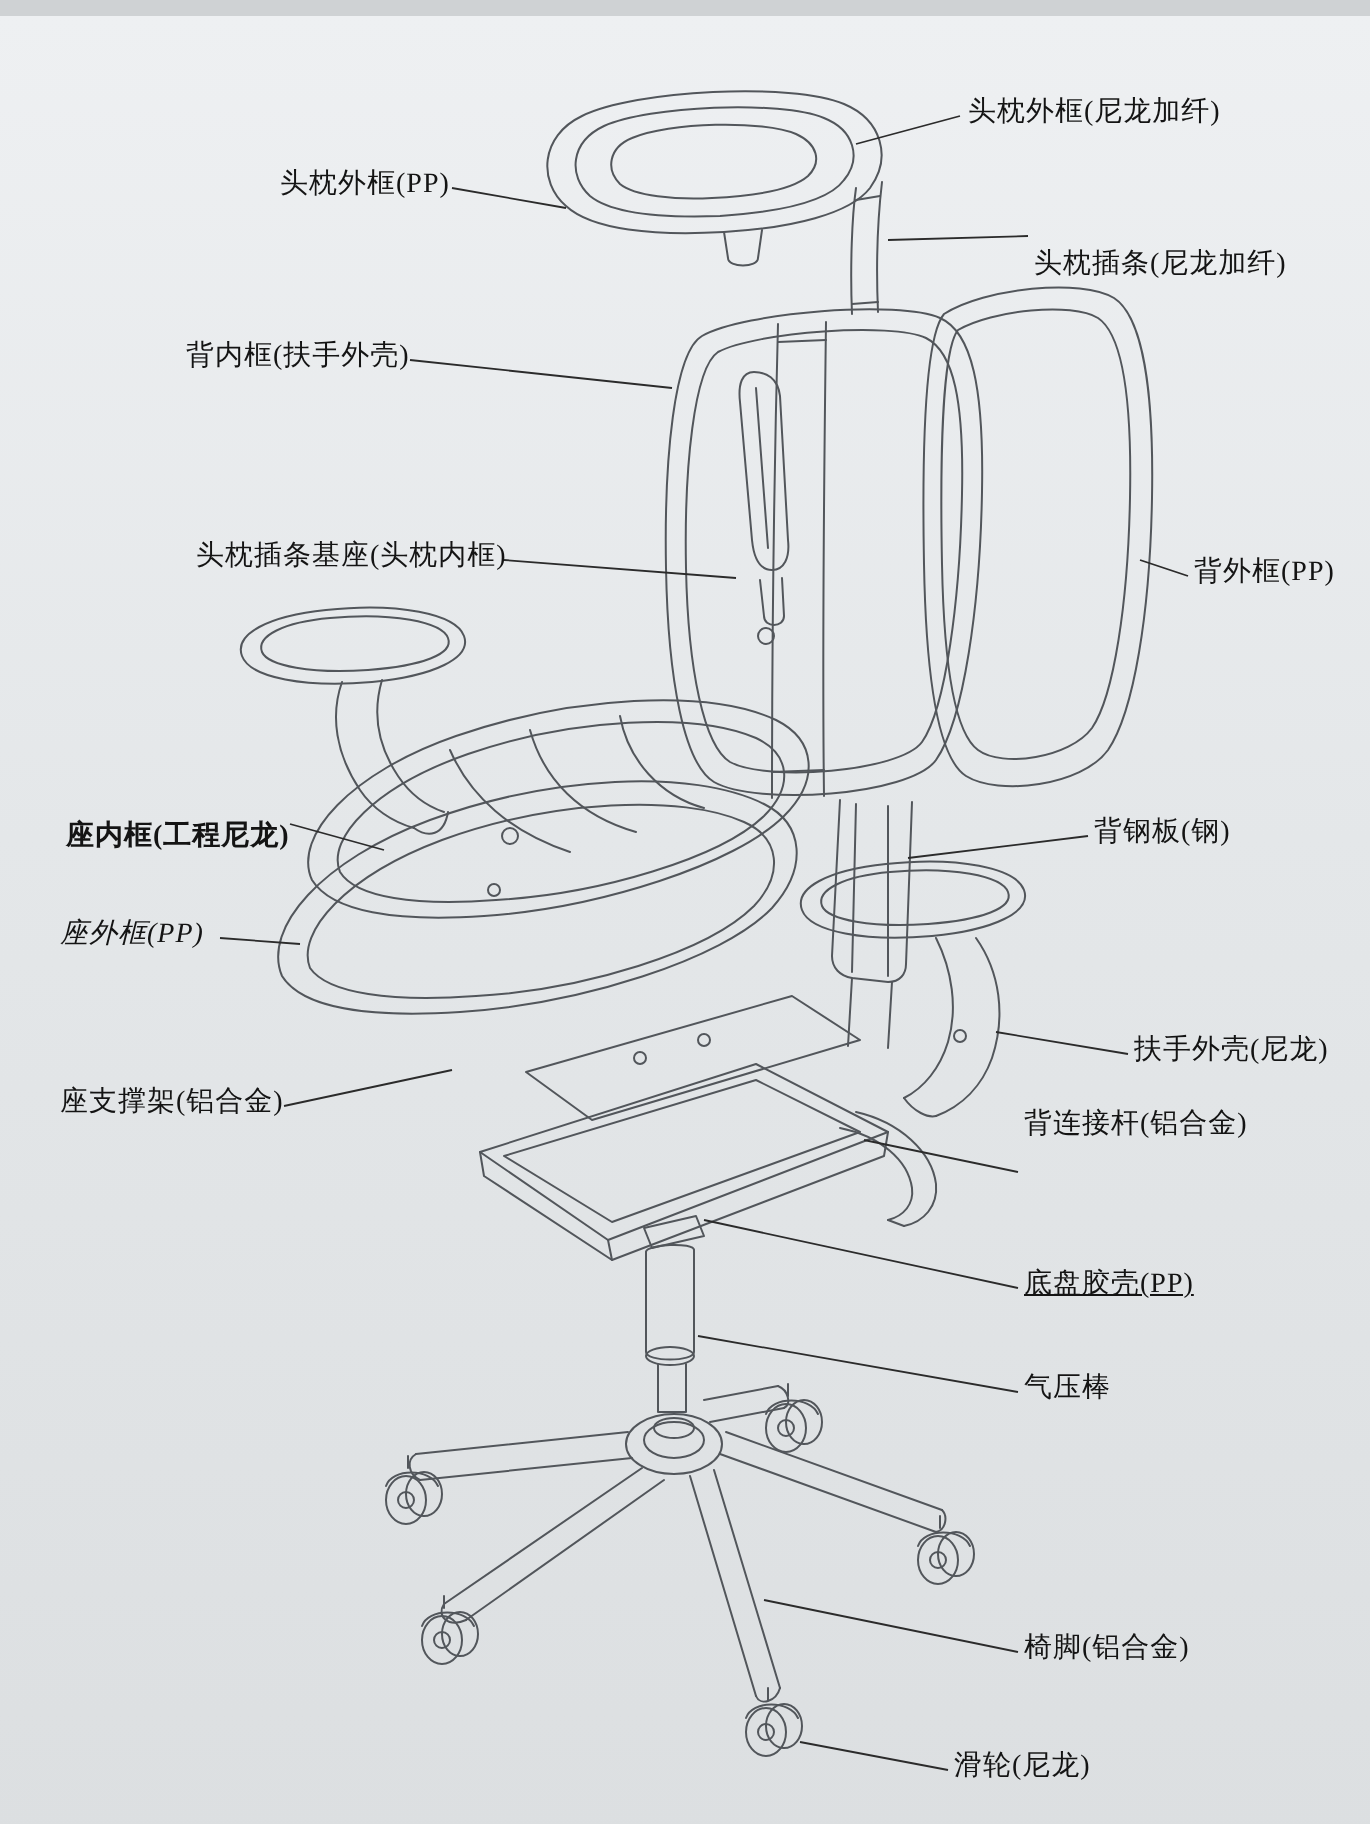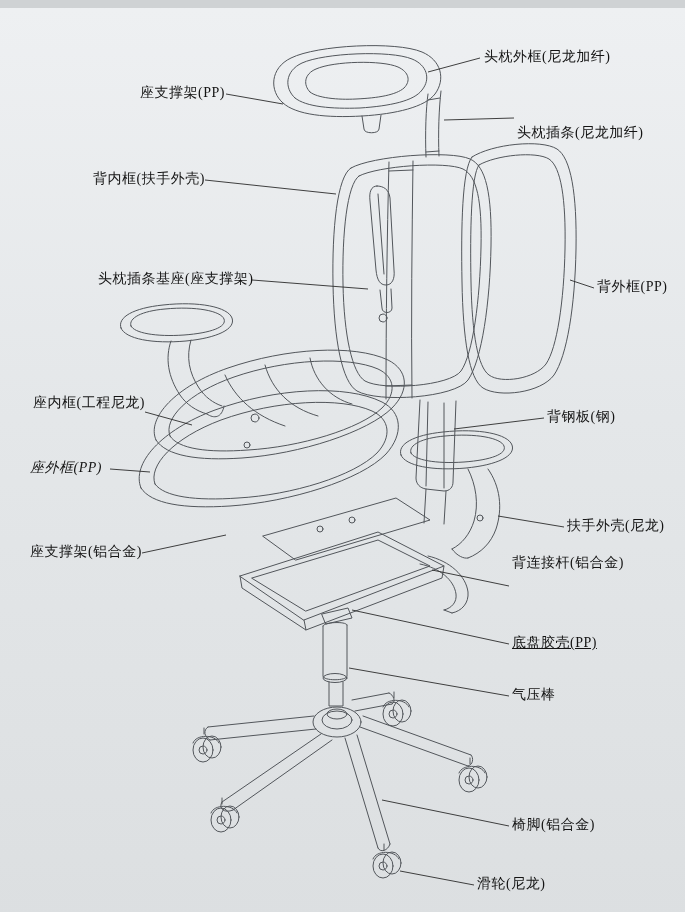--- a/index.html
+++ b/index.html
@@ -187,26 +187,26 @@
         <line x1="509" y1="578" x2="432" y2="562"></line>
         <line x1="509" y1="636" x2="352" y2="602"></line>
         <line x1="509" y1="688" x2="349" y2="660"></line>
         <line x1="509" y1="818" x2="382" y2="792"></line>
         <line x1="474" y1="877" x2="400" y2="863"></line>
       </g>
   </svg>
 
   <div>
       <div class="part-label" style="left: 484px; top: 40px;">头枕外框(尼龙加纤)</div>
-      <div class="part-label" style="left: 140px; top: 76px;">座支撑架(PP)</div>
+      <div class="part-label" style="left: 140px; top: 76px;">头枕外框(PP)</div>
       <div class="part-label" style="left: 517px; top: 116px;">头枕插条(尼龙加纤)</div>
       <div class="part-label" style="left: 93px; top: 162px;">背内框(扶手外壳)</div>
-      <div class="part-label" style="left: 98px; top: 262px;">头枕插条基座(座支撑架)</div>
+      <div class="part-label" style="left: 98px; top: 262px;">头枕插条基座(头枕内框)</div>
       <div class="part-label" style="left: 597px; top: 270px;">背外框(PP)</div>
-      <div class="part-label" style="left: 33px; top: 386px;">座内框(工程尼龙)</div>
+      <div class="part-label" style="left: 33px; top: 402px; font-weight: bold;">座内框(工程尼龙)</div>
       <div class="part-label" style="left: 30px; top: 451px; font-style: italic;">座外框(PP)</div>
       <div class="part-label" style="left: 547px; top: 400px;">背钢板(钢)</div>
       <div class="part-label" style="left: 30px; top: 535px;">座支撑架(铝合金)</div>
       <div class="part-label" style="left: 567px; top: 509px;">扶手外壳(尼龙)</div>
       <div class="part-label" style="left: 512px; top: 546px;">背连接杆(铝合金)</div>
       <div class="part-label" style="left: 512px; top: 626px; text-decoration: underline;">底盘胶壳(PP)</div>
       <div class="part-label" style="left: 512px; top: 678px;">气压棒</div>
       <div class="part-label" style="left: 512px; top: 808px;">椅脚(铝合金)</div>
       <div class="part-label" style="left: 477px; top: 867px;">滑轮(尼龙)</div>
     </div>

